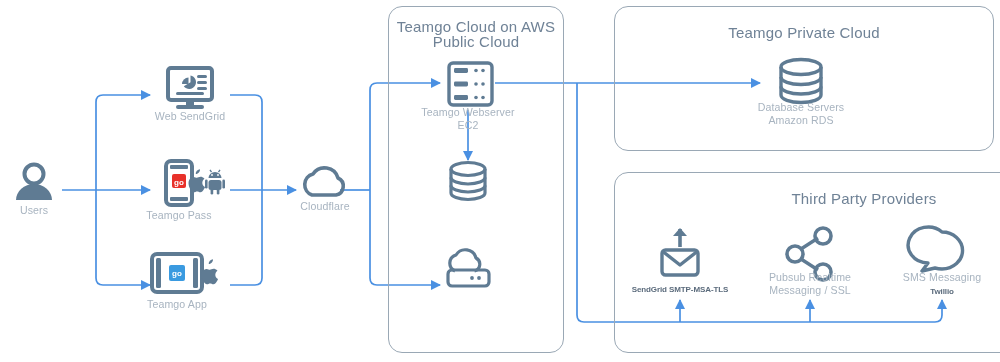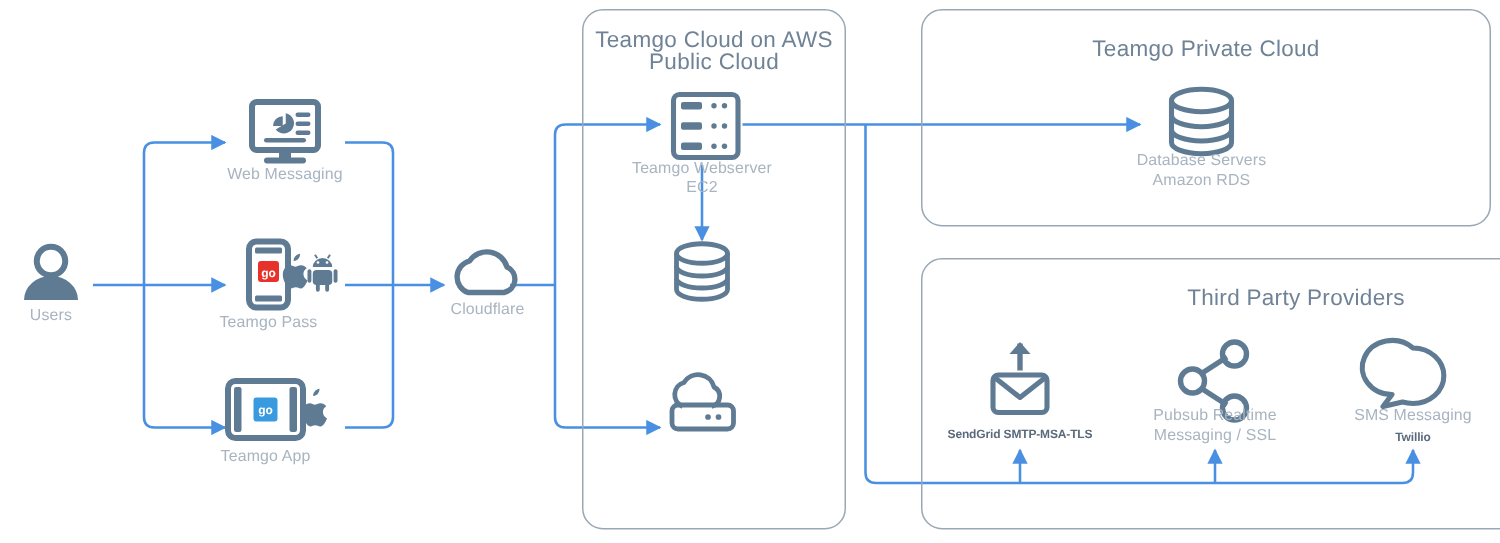--- a/index.html
+++ b/index.html
@@ -211,21 +211,21 @@
       <circle cx="823" cy="272" r="8" fill="none" stroke="#5f7b93" stroke-width="3.6"></circle>
     </g>
 
     <g>
       <path d="M 942 232 a 20 18 0 1 0 -14 31 l -6 8 l 13 -3 a 24 18 0 0 0 7 1 a 20 18 0 0 0 0 -37 z" fill="none" stroke="#5f7b93" stroke-width="3.4" stroke-linejoin="round"></path>
     </g>
   </svg>
 
   <div class="node-label" style="left:-6px;top:204px;width:80px;">Users</div>
 
-  <div class="node-label" style="left:130px;top:110px;width:120px;">Web Messaging</div>
+  <div class="node-label" style="left:130px;top:110px;width:120px;">Web SendGrid</div>
 
   <div class="node-label" style="left:129px;top:209px;width:100px;">Teamgo Pass</div>
 
   <div class="node-label" style="left:127px;top:298px;width:100px;">Teamgo App</div>
 
   <div class="node-label" style="left:283px;top:200px;width:84px;">Cloudflare</div>
 
   <div class="node-label" style="left:398px;top:106px;width:140px;">Teamgo Webserver
 EC2</div>
 

